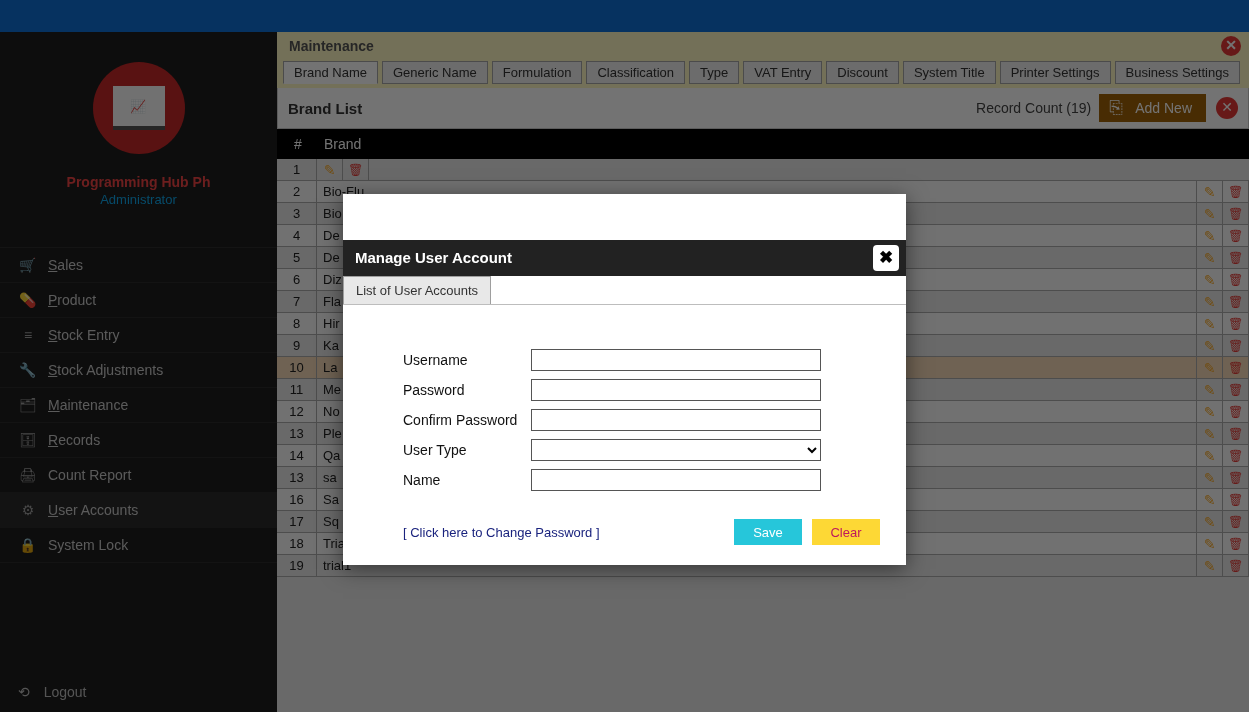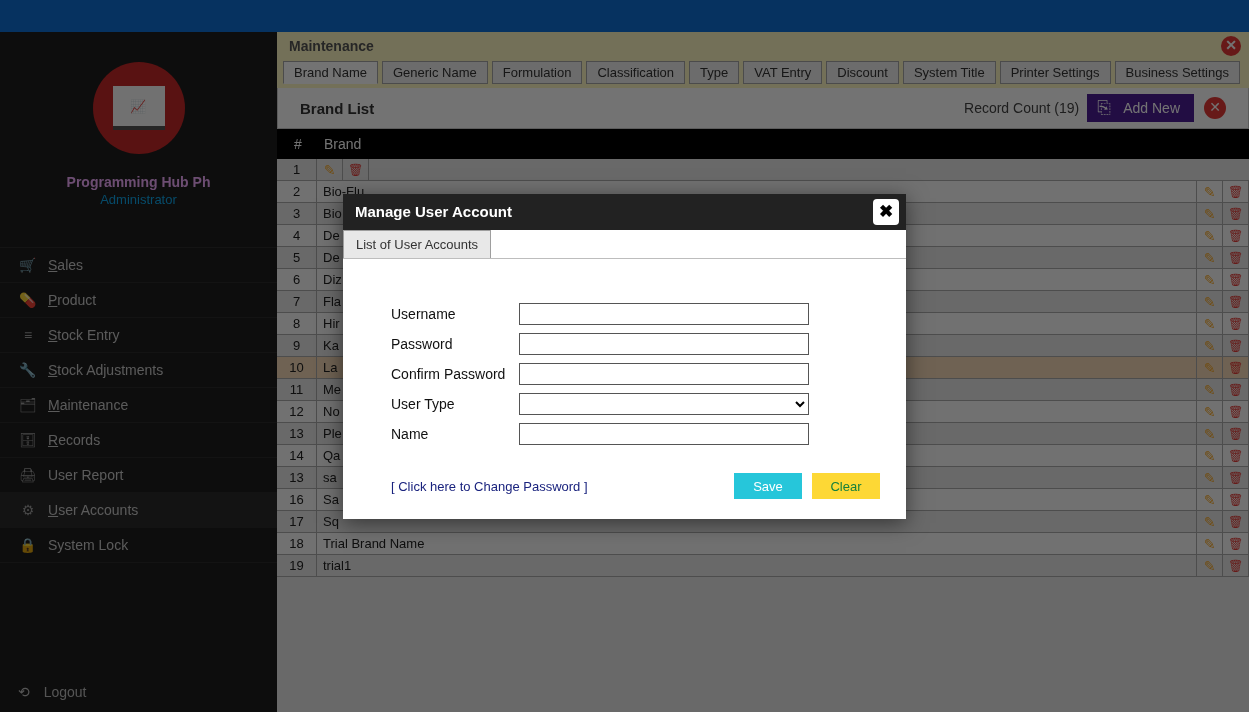--- a/index.html
+++ b/index.html
@@ -20,21 +20,21 @@
     width: 92px; height: 92px; border-radius: 50%;
     background: #c62828; margin: 0 auto 20px auto;
     display: flex; align-items: center; justify-content: center;
   }
   .avatar-inner {
     width: 52px; height: 44px; background: #fafafa;
     display: flex; align-items: center; justify-content: center;
     border-bottom: 4px solid #555;
   }
   .avatar-inner span { color: #c62828; font-size: 13px; }
-  .brand-name { color: #f0abfc; font-size: 14px; font-weight: 600; }
+  .brand-name { color: #ef4444; font-size: 14px; font-weight: 600; }
   .role { color: #0ea5e9; font-size: 13px; margin-top: 2px; }
 
   .nav { margin-top: 30px; border-top: 1px solid #2e2e2e; }
   .nav-item {
     display: flex; align-items: center;
     padding: 9px 18px; font-size: 14px; color: #c9c9c9;
     border-bottom: 1px solid #2a2a2a; cursor: pointer;
   }
   .nav-item.selected { background: #2b2b2b; }
   .nav-item .ico { width: 20px; text-align: center; margin-right: 10px; color: #9e9e9e; }
@@ -65,28 +65,28 @@
   
   .m-tabs { background: #fff8c4; padding: 0 6px 4px 6px; display: flex; gap: 4px; }
   .m-tab {
     border: 1px solid #a7a7a7; background: #efefef; color: #333;
     padding: 3px 10px; font-size: 13px; cursor: pointer;
   }
   .m-tab.active { background: #fff; border-bottom-color: #fff; font-weight: 500; }
 
   
   .list-hdr {
-    display: flex; align-items: center; padding: 6px 22px;
+    display: flex; align-items: center; padding: 6px 10px;
     background: #fff; border: 1px solid #ccc; border-top: none;
   }
   .list-title { font-weight: 600; color: #333; flex: 0 0 auto; font-size: 15px; }
   .spacer { flex: 1; }
   .record-count { color: #444; font-size: 14px; margin-right: 8px; }
   .add-new-btn {
-    background: #4c1d95; color: #fff; padding: 6px 14px 6px 36px;
+    background: #a16207; color: #fff; padding: 6px 14px 6px 36px;
     font-size: 14px; position: relative; border: none; cursor: pointer;
   }
   .add-new-btn::before {
     content: "⎘"; position: absolute; left: 10px; top: 4px; font-size: 17px;
   }
   .list-hdr .close-red2 {
     width: 22px; height: 22px; background: #e53935; border-radius: 50%;
     color: #fff; text-align: center; line-height: 21px; margin-left: 10px; font-size: 14px;
   }
 
@@ -125,53 +125,53 @@
   }
 
   
   .modal {
     position: absolute; left: 343px; top: 194px; width: 563px;
     background: #fff; box-shadow: 0 4px 20px rgba(0,0,0,0.5);
     z-index: 10;
   }
   .modal-hdr {
     background: #222; color: #fff; height: 36px; line-height: 36px;
-    padding: 0 12px; font-size: 15px; font-weight: 600; position: relative;
+    padding: 0 12px; font-size: 15px; font-weight: 600; position: relative; margin-top: 46px;
   }
   .modal-close {
     position: absolute; right: 7px; top: 5px; width: 26px; height: 26px;
     background: #fff; color: #000; text-align: center; line-height: 25px;
     font-weight: 700; border-radius: 4px; font-size: 17px; cursor: pointer;
   }
   .modal-tabs { display: flex; border-bottom: 1px solid #bdbdbd; }
   .modal-tab {
     padding: 6px 12px; font-size: 13px; color: #333;
     border: 1px solid #9e9e9e; border-bottom: none; margin-right: 2px;
     background: #e8e8e8; cursor: pointer;
   }
   .modal-tab.active { background: #fff; font-weight: 500; }
-  .modal-body { padding: 44px 26px 20px 48px; }
+  .modal-body { padding: 44px 26px 20px 60px; }
   .frow { display: flex; align-items: center; margin-bottom: 8px; }
   .flbl { width: 128px; font-size: 14px; color: #111; }
   .finp {
     flex: 0 0 290px; height: 22px; border: 1px solid #555; padding: 0 4px;
     font-size: 13px;
   }
   .fsel {
     flex: 0 0 290px; height: 22px; border: 1px solid #555; font-size: 13px;
     background: #fff;
   }
   .modal-actions { display: flex; align-items: center; margin-top: 28px; }
   .link-change { color: #1a237e; font-size: 13px; cursor: pointer; }
   .btn-save {
     background: #26c6da; color: #fff; border: none; width: 68px; height: 26px;
     font-size: 13px; margin-left: auto; margin-right: 10px; cursor: pointer;
   }
   .btn-clear {
-    background: #fdd835; color: #15803d; border: none; width: 68px; height: 26px;
+    background: #fdd835; color: #be185d; border: none; width: 68px; height: 26px;
     font-size: 13px; cursor: pointer;
   }
 </style>
 </head>
 <body>
 
 <div class="title-bar"></div>
 
 <div class="sidebar">
   <div class="profile">
@@ -204,21 +204,21 @@
       <div class="nav-item">
         <span class="ico">🗂</span>
         <span class="lbl"><span class="u">M</span>aintenance</span>
       </div>
       <div class="nav-item">
         <span class="ico">🗄</span>
         <span class="lbl"><span class="u">R</span>ecords</span>
       </div>
       <div class="nav-item">
         <span class="ico">🖨</span>
-        <span class="lbl">User Report</span>
+        <span class="lbl">Count Report</span>
       </div>
       <div class="nav-item selected">
         <span class="ico">⚙</span>
         <span class="lbl"><span class="u">U</span>ser Accounts</span>
       </div>
       <div class="nav-item">
         <span class="ico">🔒</span>
         <span class="lbl">System Lock</span>
       </div>
     </div>

